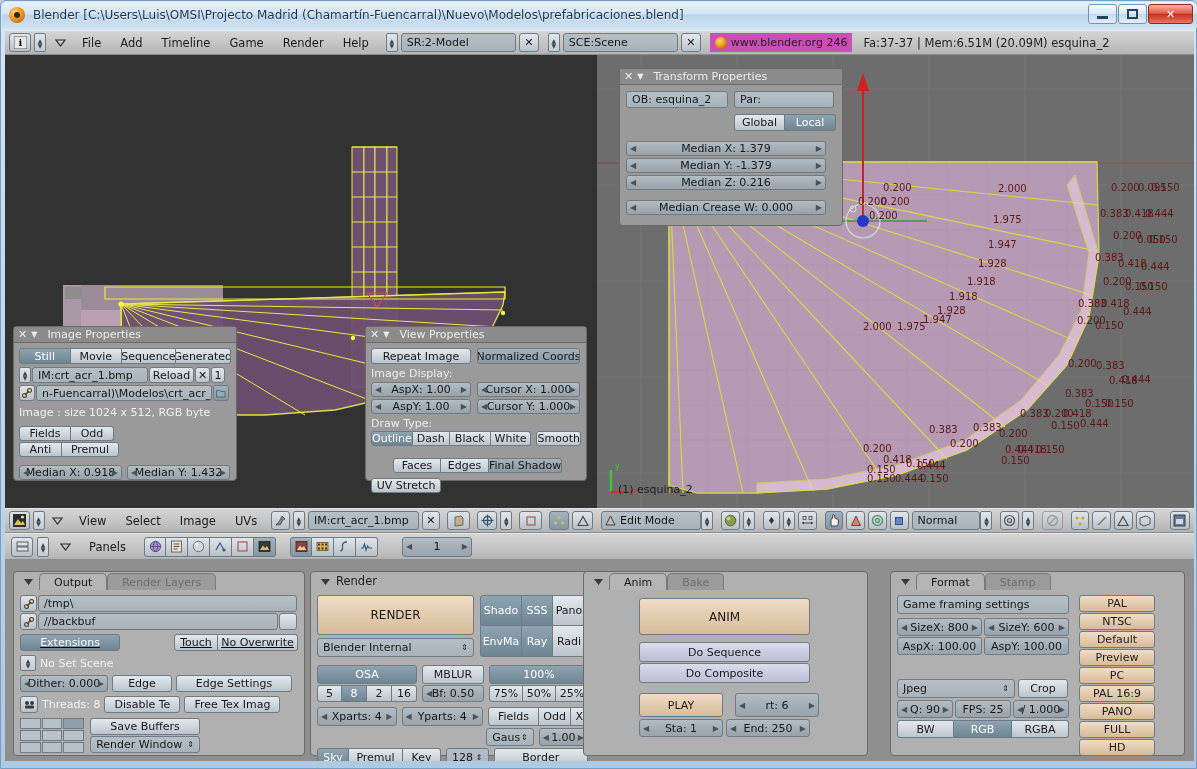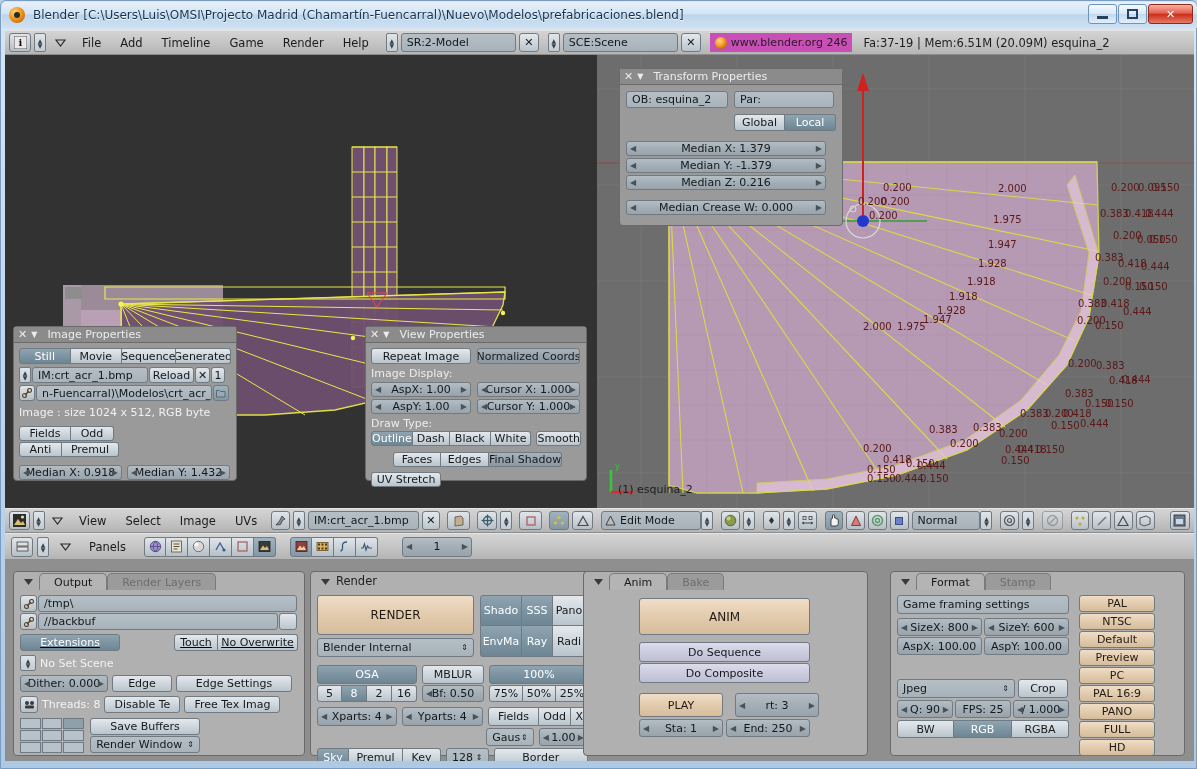--- a/index.html
+++ b/index.html
@@ -188,21 +188,21 @@
             <span>▲</span>
             <span>▼</span>
           </div>
         <div class="bl-text" style="width:115px;height:19px;">SCE:Scene</div>
         <div class="bl-btn" style="width:20px;height:19px;font-weight:bold;">✕</div>
 
         <div style="margin-left:6px;height:19px;background:#c74fb5;display:flex;align-items:center;padding:0 5px;gap:4px;">
           <span style="width:12px;height:12px;border-radius:50%;background:radial-gradient(circle at 38% 34%,#ffd88a 0%,#f59a1a 45%,#8a4a10 100%);display:block;"></span>
           <span style="font-size:11px;color:#2a1a26;">www.blender.org 246</span>
         </div>
-        <div style="margin-left:8px;font-size:11.5px;color:#1e1e1e;white-space:nowrap;">Fa:37-19 | Mem:6.51M (20.09M) esquina_2</div>
+        <div style="margin-left:8px;font-size:11.5px;color:#1e1e1e;white-space:nowrap;">Fa:37-37 | Mem:6.51M (20.09M) esquina_2</div>
       </div>
 
       <div style="position:absolute;left:0;top:25px;width:592px;height:453px;background:#323232;overflow:hidden;">
         <svg width="592" height="453" viewBox="0 0 592 453">
 
           <rect x="58" y="230" width="160" height="110" fill="#b9a0b4"></rect>
           <rect x="58" y="230" width="160" height="25" fill="#9b8a98"></rect>
           <rect x="58" y="230" width="18" height="110" fill="#a998a6"></rect>
           <rect x="60" y="232" width="17" height="12" fill="#8d8d8d"></rect>
 
@@ -549,21 +549,21 @@
               </div>
           </div>
           <div style="font-size:11px;color:#ececec;margin-top:3px;">Draw Type:</div>
           <div style="display:flex;margin-top:1px;gap:0;">
             <div class="bl-btn sel" style="width:45px;height:15px;border-radius:3px 0 0 3px;">Outline</div>
             <div class="bl-btn" style="width:40px;height:15px;border-radius:0;border-left:none;">Dash</div>
             <div class="bl-btn" style="width:44px;height:15px;border-radius:0;border-left:none;">Black</div>
             <div class="bl-btn" style="width:44px;height:15px;border-radius:0 3px 3px 0;border-left:none;">White</div>
             <div class="bl-btn" style="width:48px;height:15px;margin-left:5px;">Smooth</div>
           </div>
-          <div style="display:flex;margin-top:6px;padding-left:22px;">
+          <div style="display:flex;margin-top:12px;padding-left:22px;">
             <div class="bl-btn" style="width:48px;height:15px;border-radius:3px 0 0 3px;">Faces</div>
             <div class="bl-btn" style="width:48px;height:15px;border-radius:0;border-left:none;">Edges</div>
             <div class="bl-btn dark" style="width:73px;height:15px;border-radius:0 3px 3px 0;border-left:none;">Final Shadow</div>
           </div>
           <div class="bl-btn" style="width:70px;height:15px;margin-top:5px;">UV Stretch</div>
         </div>
       </div>
 
       <div class="hdrbar" style="position:absolute;left:0;top:478px;width:592px;height:25px;padding:0 4px;gap:3px;">
         <div class="icobtn" style="width:22px;height:19px;">
@@ -1039,21 +1039,21 @@
             <div class="panel-tab ina">Bake</div>
           </div>
           <div style="padding:8px 0 0 55px;">
             <div class="bl-btn tan" style="width:171px;height:37px;font-size:12px;">ANIM</div>
             <div class="bl-btn lav" style="width:171px;height:20px;margin-top:7px;">Do Sequence</div>
             <div class="bl-btn lav" style="width:171px;height:20px;margin-top:1px;">Do Composite</div>
             <div style="display:flex;gap:12px;margin-top:10px;">
               <div class="bl-btn tan" style="width:84px;height:24px;">PLAY</div>
               <div class="bl-num" style="width:84px;height:24px;">
                   <span class="ar l">◀</span>
-                  <span>rt: 3</span>
+                  <span>rt: 6</span>
                   <span class="ar r">▶</span>
                 </div>
             </div>
             <div style="display:flex;gap:3px;margin-top:2px;">
               <div class="bl-num" style="width:84px;height:18px;">
                   <span class="ar l">◀</span>
                   <span>Sta: 1</span>
                   <span class="ar r">▶</span>
                 </div>
               <div class="bl-num" style="width:84px;height:18px;">

